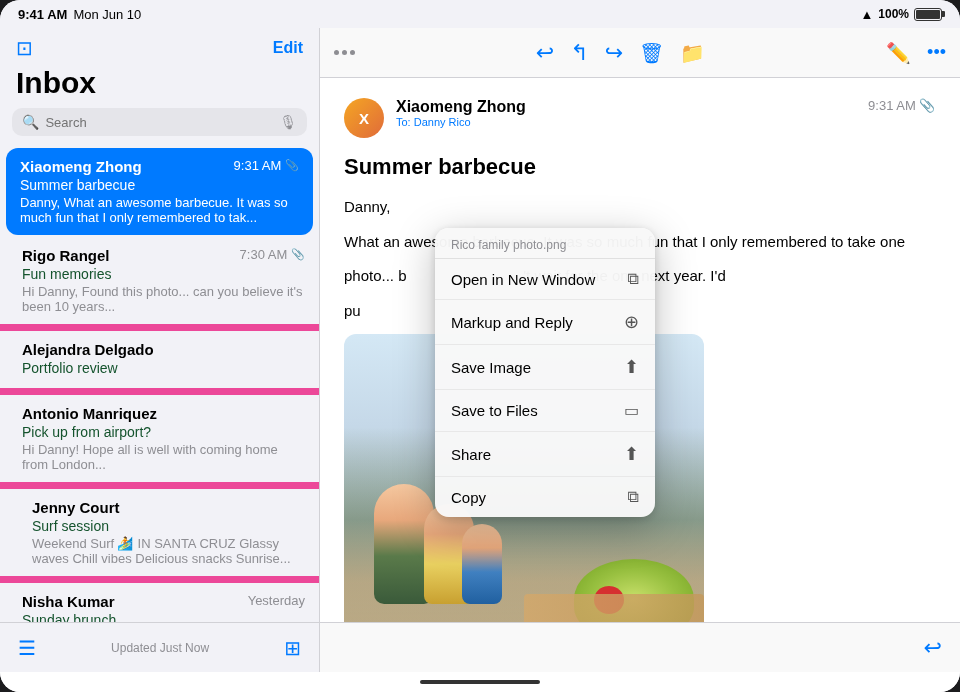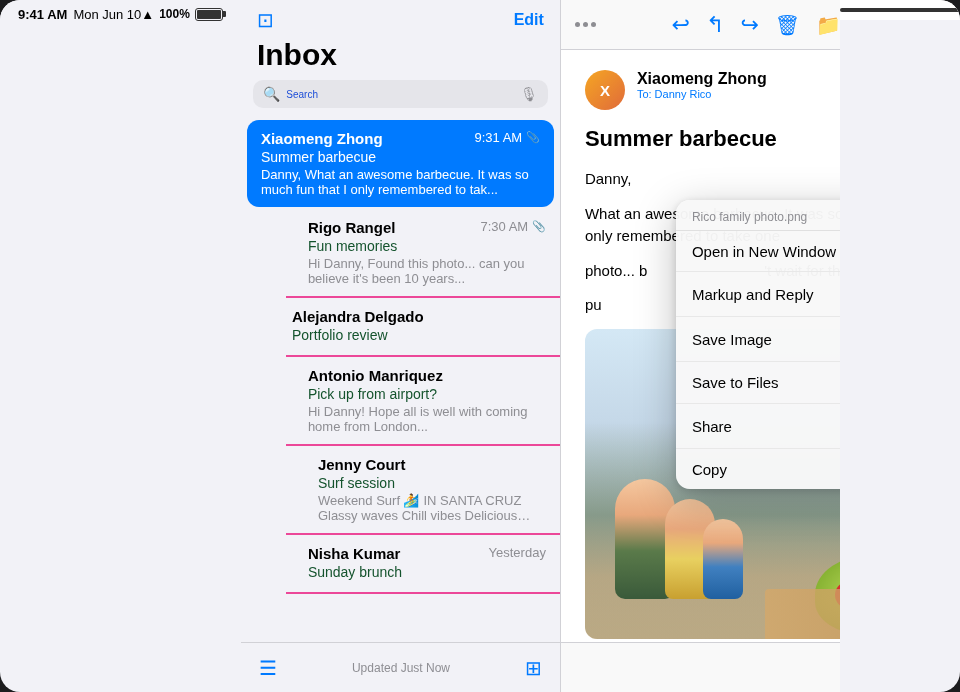--- a/index.html
+++ b/index.html
@@ -14,21 +14,21 @@
 
     
     .ipad-frame {
       width: 960px;
       height: 692px;
       background: #f2f2f7;
       border-radius: 20px;
       overflow: hidden;
       position: relative;
       display: flex;
-      flex-direction: row;
+      flex-direction: column;
     }
 
     
     .status-bar {
       height: 28px;
       background: #f2f2f7;
       display: flex;
       align-items: center;
       justify-content: space-between;
       padding: 0 18px;
@@ -123,39 +123,38 @@
       align-items: center;
       padding: 6px 10px;
       gap: 6px;
     }
     .search-icon-small {
       color: #8e8e93;
       font-size: 14px;
     }
     .search-placeholder {
       flex: 1;
-      color: #1d4ed8;
-      font-size: 10px;
+      color: #737373;
+      font-size: 13px;
     }
     .mic-icon {
       color: #8e8e93;
       font-size: 14px;
     }
 
     
     .email-list {
       flex: 1;
       overflow-y: auto;
     }
     .email-item {
       padding: 10px 14px;
-      border-bottom: 2px solid #ec4899;
+      border-bottom: 7px solid #ec4899;
       cursor: pointer;
       position: relative;
-      margin-left: 45px;
     }
     .email-item.selected {
       background: #007aff;
       border-radius: 12px;
       margin: 2px 6px;
       border-bottom: none;
     }
     .email-item-header {
       display: flex;
       justify-content: space-between;
@@ -485,21 +484,21 @@
             <span class="email-sender">Rigo Rangel</span>
             <div style="display:flex;gap:4px;align-items:center;">
               <span class="email-time">7:30 AM</span>
               <span class="email-attachment-icon">📎</span>
             </div>
           </div>
           <div class="email-subject">Fun memories</div>
           <div class="email-preview">Hi Danny, Found this photo... can you believe it's been 10 years...</div>
         </div>
 
-        <div class="email-item" style="padding-left:6px;">
+        <div class="email-item" style="padding-left:22px;">
           <div class="email-item-header">
             <span class="email-sender">Alejandra Delgado</span>
             <span class="email-time"></span>
           </div>
           <div class="email-subject">Portfolio review</div>
         </div>
 
         <div class="email-item" style="padding-left:22px;">
           <div class="email-item-header">
             <span class="email-sender">Antonio Manriquez</span>

